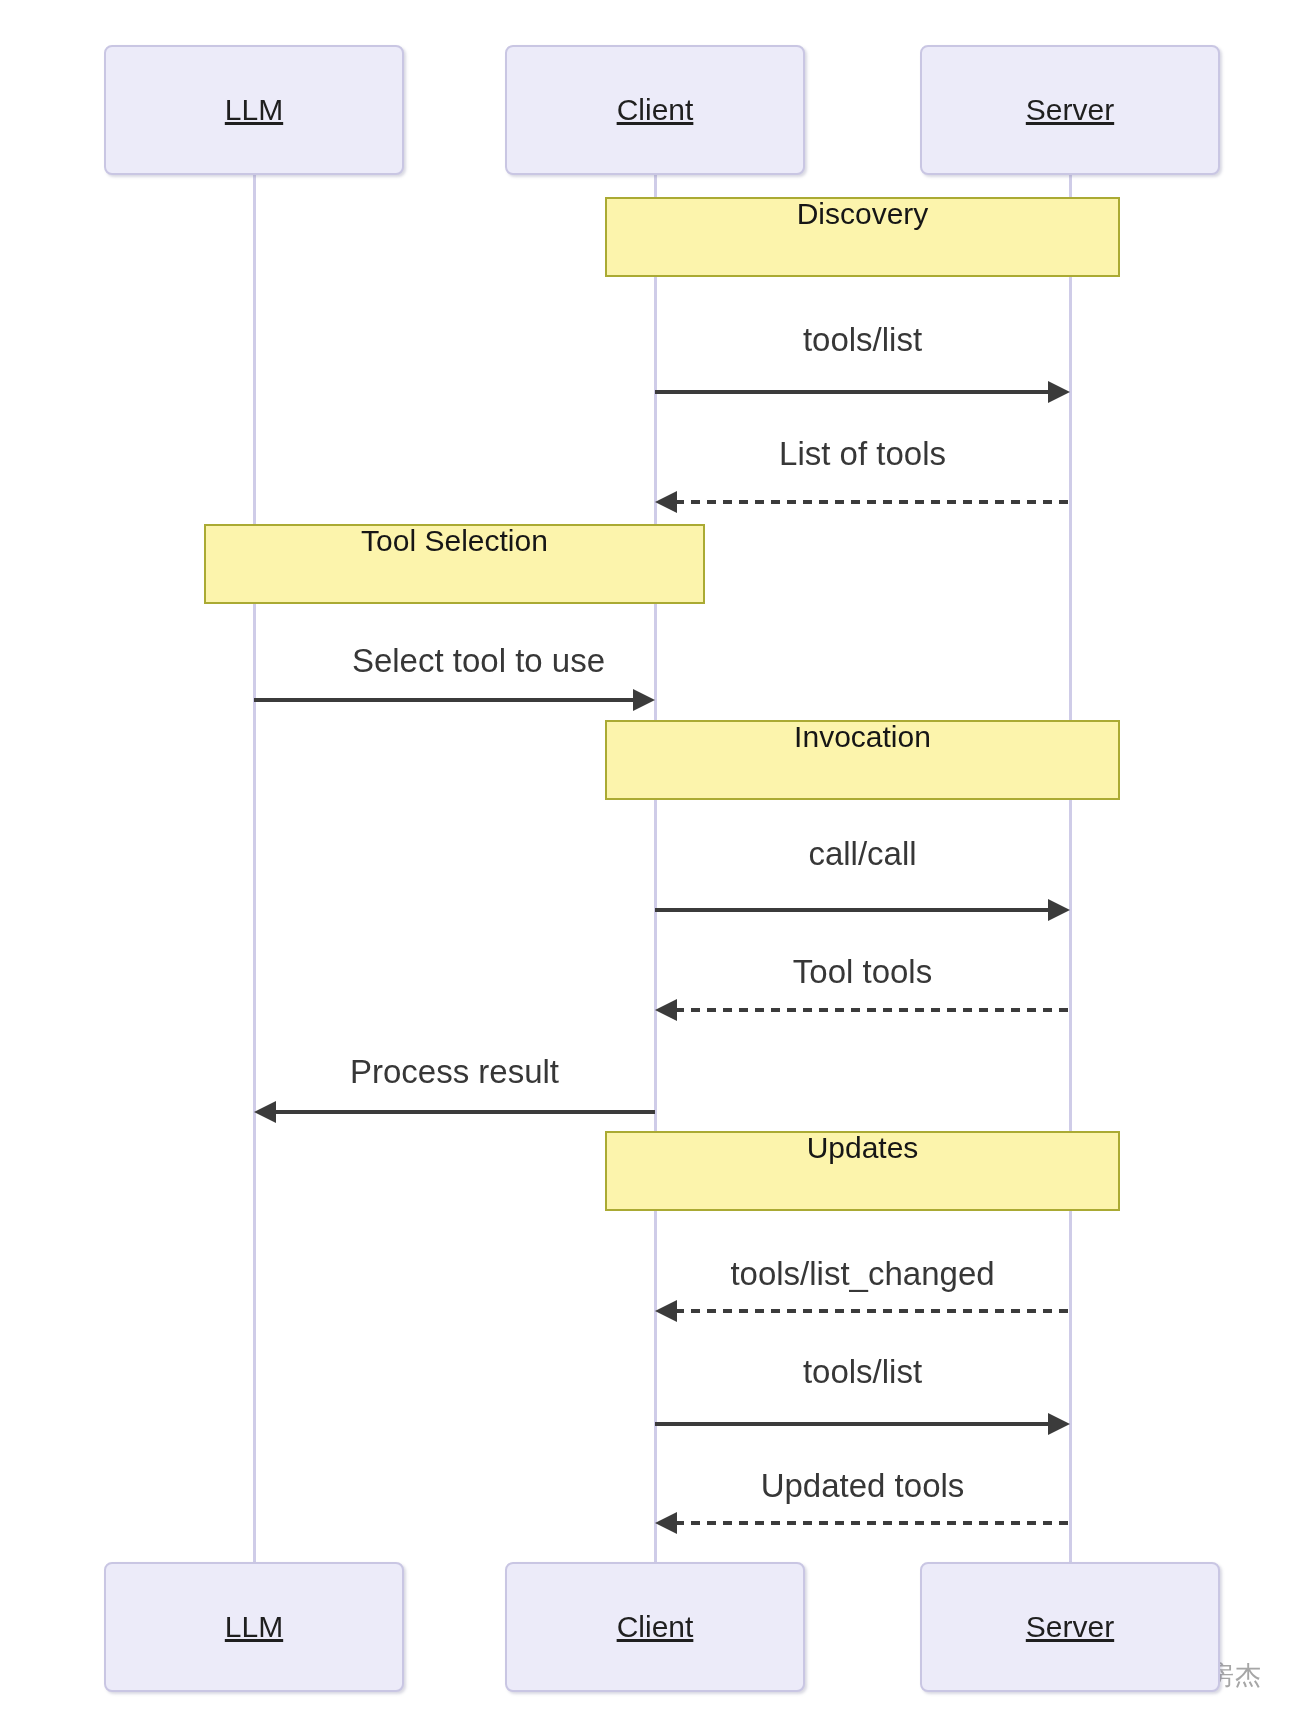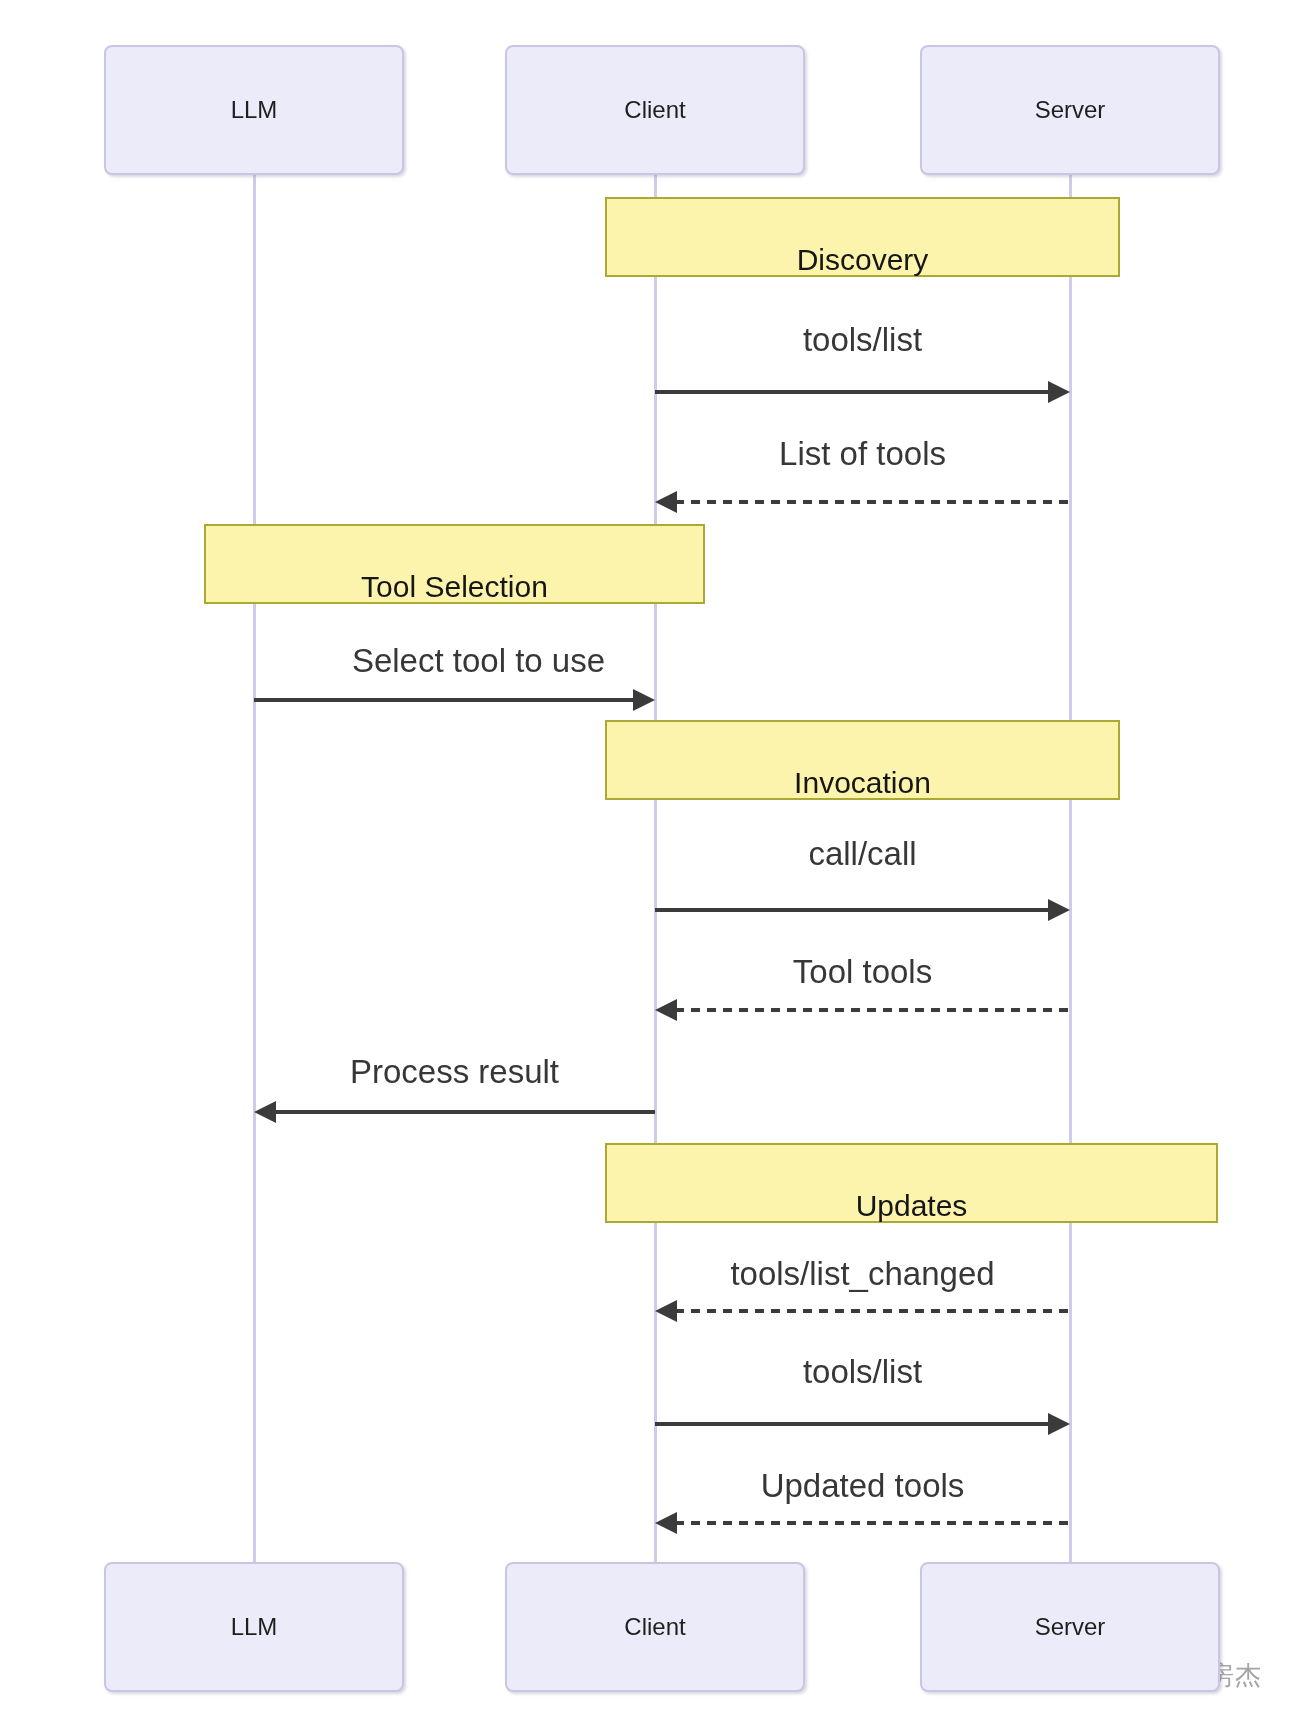--- a/index.html
+++ b/index.html
@@ -29,28 +29,28 @@
     position:absolute;
     width:300px;height:130px;
     background:var(--actor-fill);
     border:2px solid var(--actor-border);
     border-radius:8px;
     box-sizing:border-box;
     display:flex;align-items:center;justify-content:center;
     box-shadow:2px 2px 3px rgba(125,125,160,0.30);
   }
   .actor-box .actor-label{
-    font-size:24px;color:var(--text);line-height:1;
+    font-size:30px;color:var(--text);line-height:1;text-decoration:underline;
   }
   .note{
     position:absolute;height:80px;
     background:var(--note-fill);
     border:2px solid var(--note-border);
     box-sizing:border-box;
-    display:flex;align-items:flex-end;justify-content:center;
+    display:flex;align-items:flex-start;justify-content:center;
   }
   .note .note-label{font-size:30px;color:#161616;line-height:1;}
   .msg-label{
     position:absolute;
     transform:translate(-50%,-50%);
     font-size:33px;color:var(--msg-text);
     white-space:nowrap;line-height:1;
   }
   .arrow{position:absolute;height:0;}
   .arrow .line{
@@ -149,16 +149,16 @@
     </div>
     <div class="note" style="left: 605px; top: 197px; width: 515px;">
       <div class="note-label">Discovery</div>
     </div>
     <div class="note" style="left: 605px; top: 720px; width: 515px;">
       <div class="note-label">Invocation</div>
     </div>
     <div class="note" style="left: 204px; top: 524px; width: 501px;">
       <div class="note-label">Tool Selection</div>
     </div>
-    <div class="note" style="left: 605px; top: 1131px; width: 613px; margin-top: 12px;">
+    <div class="note" style="left: 605px; top: 1131px; width: 515px;">
       <div class="note-label">Updates</div>
     </div>
   </div>
 
 </body></html>

